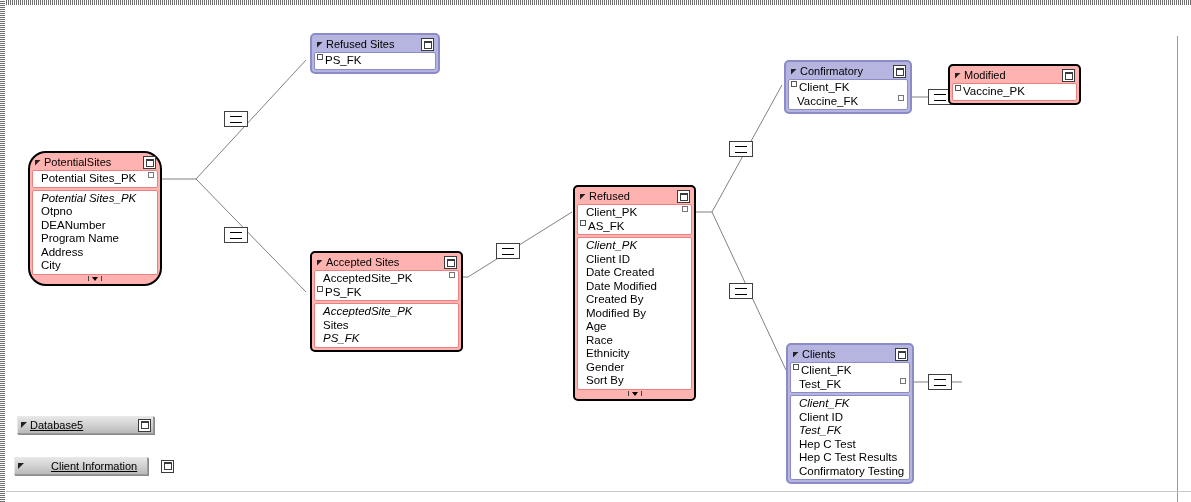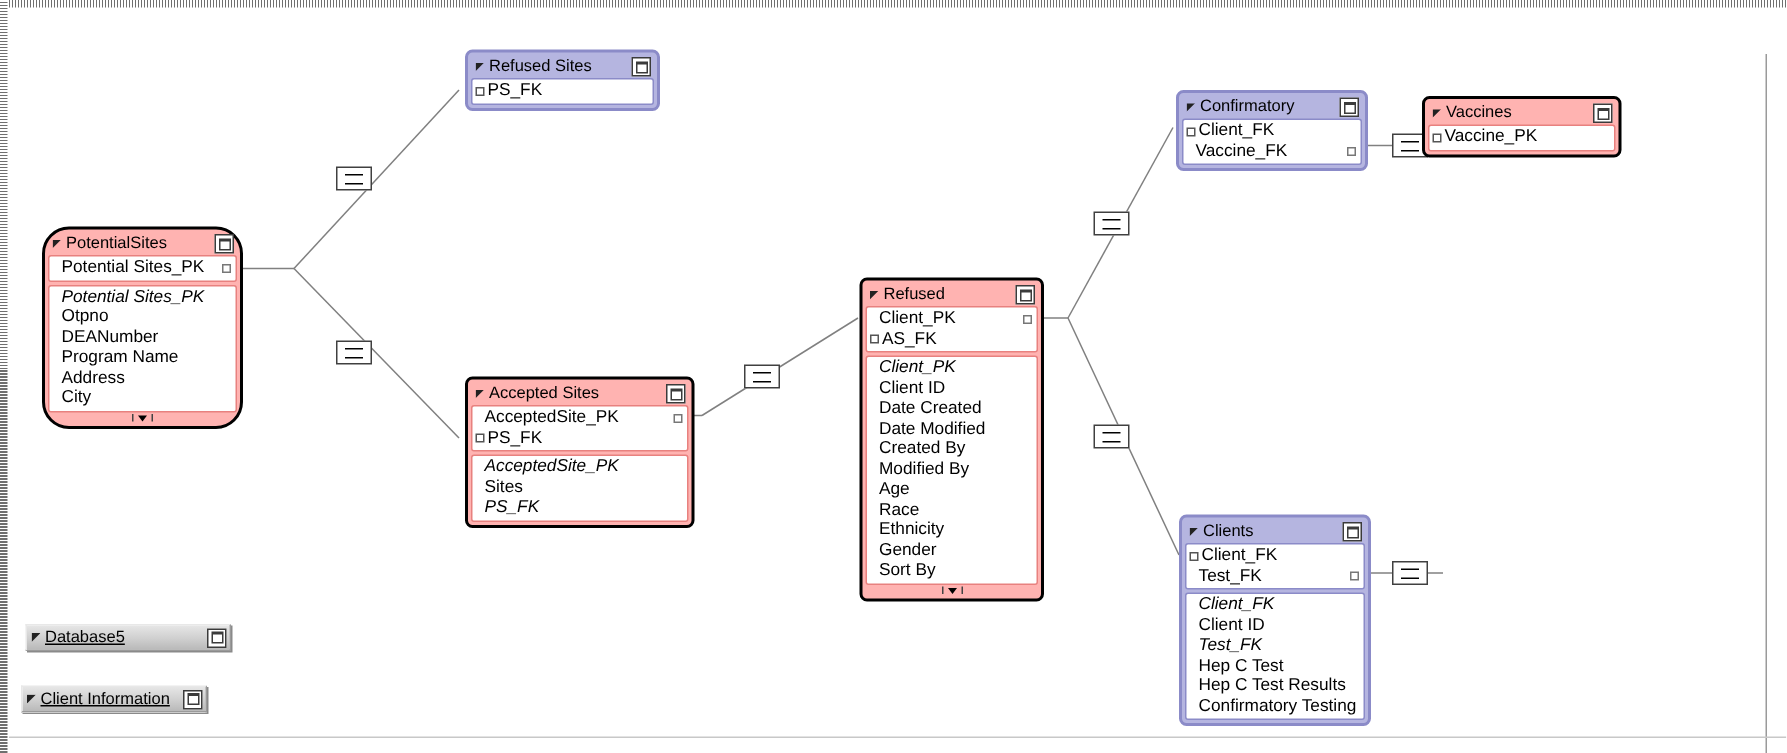--- a/index.html
+++ b/index.html
@@ -79,21 +79,21 @@
 
   .panel{
     background:#ffffff;border:1px solid #e8817f;border-radius:2px;
     padding:1px 3px 1px 2px;
   }
   .tbl.blue .panel{border-color:#8b8bc8;}
   .panel + .panel{margin-top:2px;}
 
   .fld{
     font-size:11.5px;line-height:13.5px;color:#000;white-space:nowrap;
-    display:flex;align-items:center;
+    display:flex;
   }
   .fld .bul{
     width:4px;height:4px;border:1px solid #555;background:#fff;
     margin-right:2px;flex:0 0 auto;
   }
   .fld .nobul{width:6px;flex:0 0 auto;}
   .fld .nm{flex:1;}
   .fld.ital .nm{font-style:italic;}
   .fld .right-dot{
     width:4px;height:4px;border:1px solid #777;background:#fff;flex:0 0 auto;margin-left:4px;
@@ -361,21 +361,21 @@
         <span class="nobul"></span>
         <span class="nm">Vaccine_FK</span>
         <span class="right-dot"></span>
       </div>
     </div>
   </div>
 
   <div class="tbl" id="tbl-vaccines" style="left:948px;top:64px;width:133px;">
     <div class="tbar">
       <span class="ctlicon"></span>
-      <span class="tt">Vaccines</span>
+      <span class="tt">Modified</span>
       <span class="minbtn">
           <i></i>
         </span>
     </div>
     <div class="panel">
       <div class="fld">
         <span class="bul"></span>
         <span class="nm">Vaccine_PK</span>
       </div>
     </div>
@@ -429,21 +429,21 @@
   </div>
 
 
   <div class="minwin" style="left:17px;top:416px;width:137px;">
     <span class="ctlicon"></span>
     <span class="tt">Database5</span>
     <span class="minbtn">
         <i></i>
       </span>
   </div>
-  <div class="minwin" style="left:14px;top:457px;width:124px;">
+  <div class="minwin" style="left:14px;top:457px;width:134px;gap:24px;">
     <span class="ctlicon"></span>
     <span class="tt">Client Information</span>
     <span class="minbtn">
         <i></i>
       </span>
   </div>
 
   <div class="edge-top"></div>
   <div class="edge-left"></div>
   <div class="divider-right"></div>

